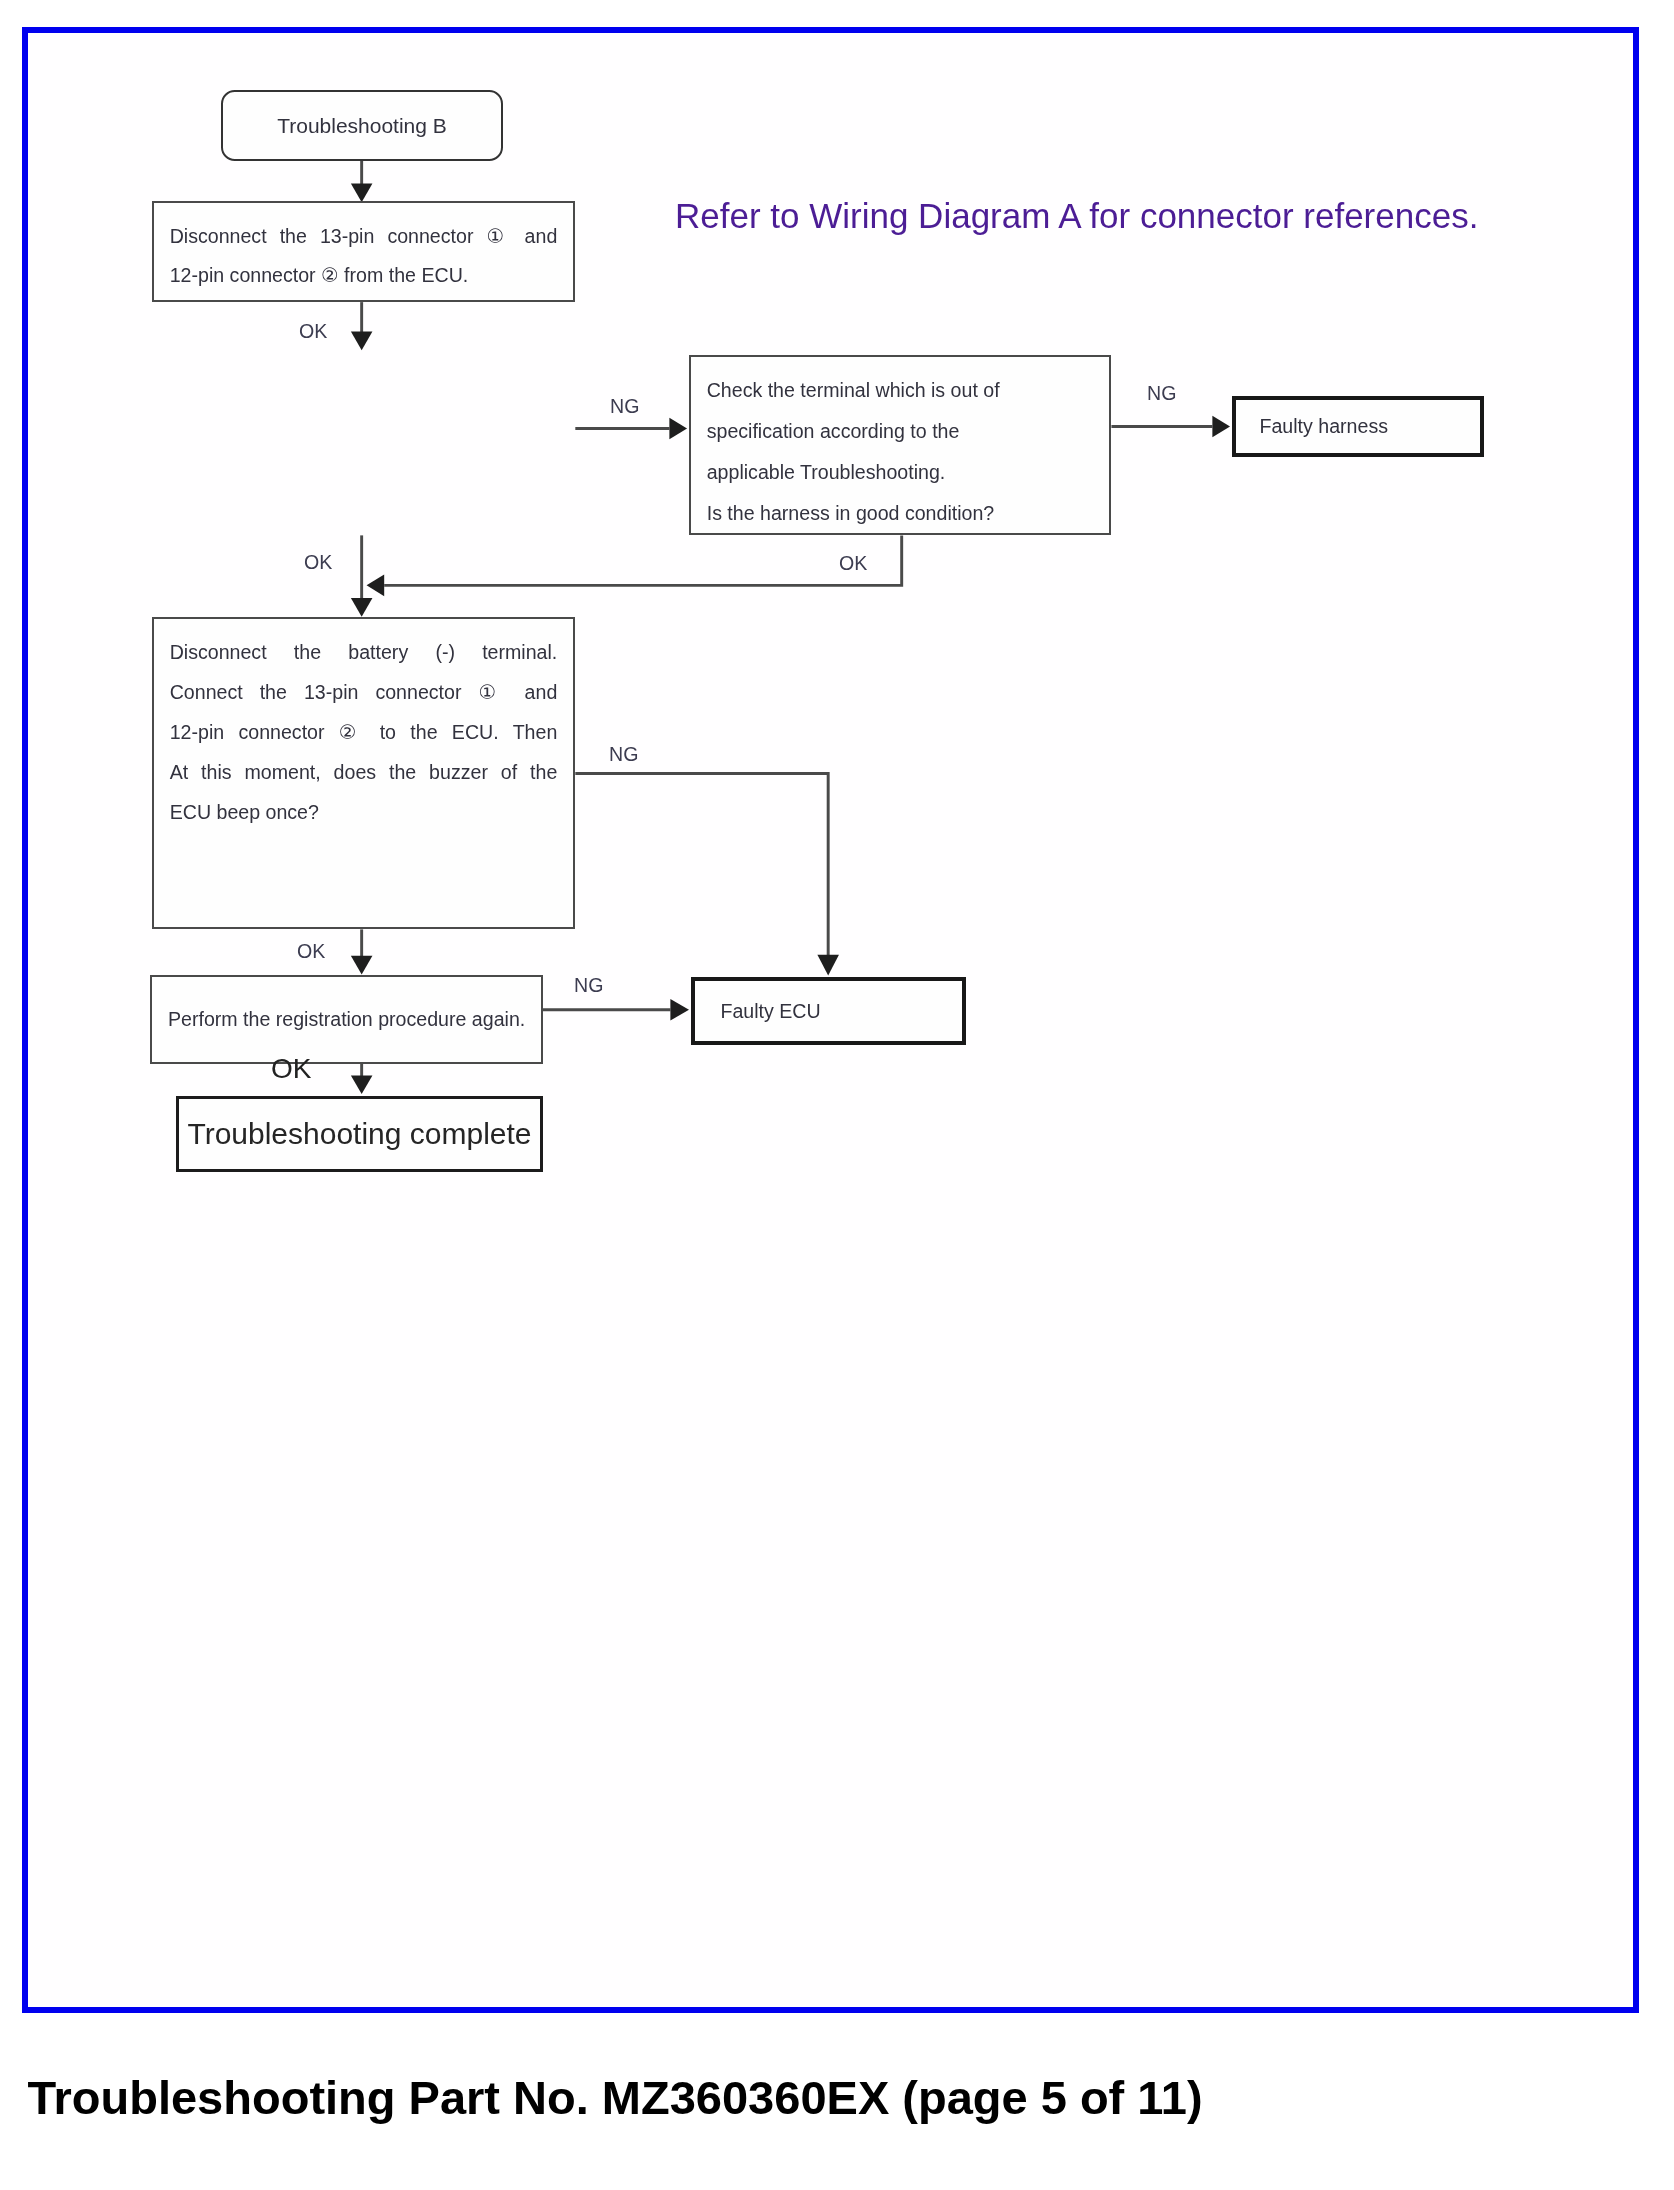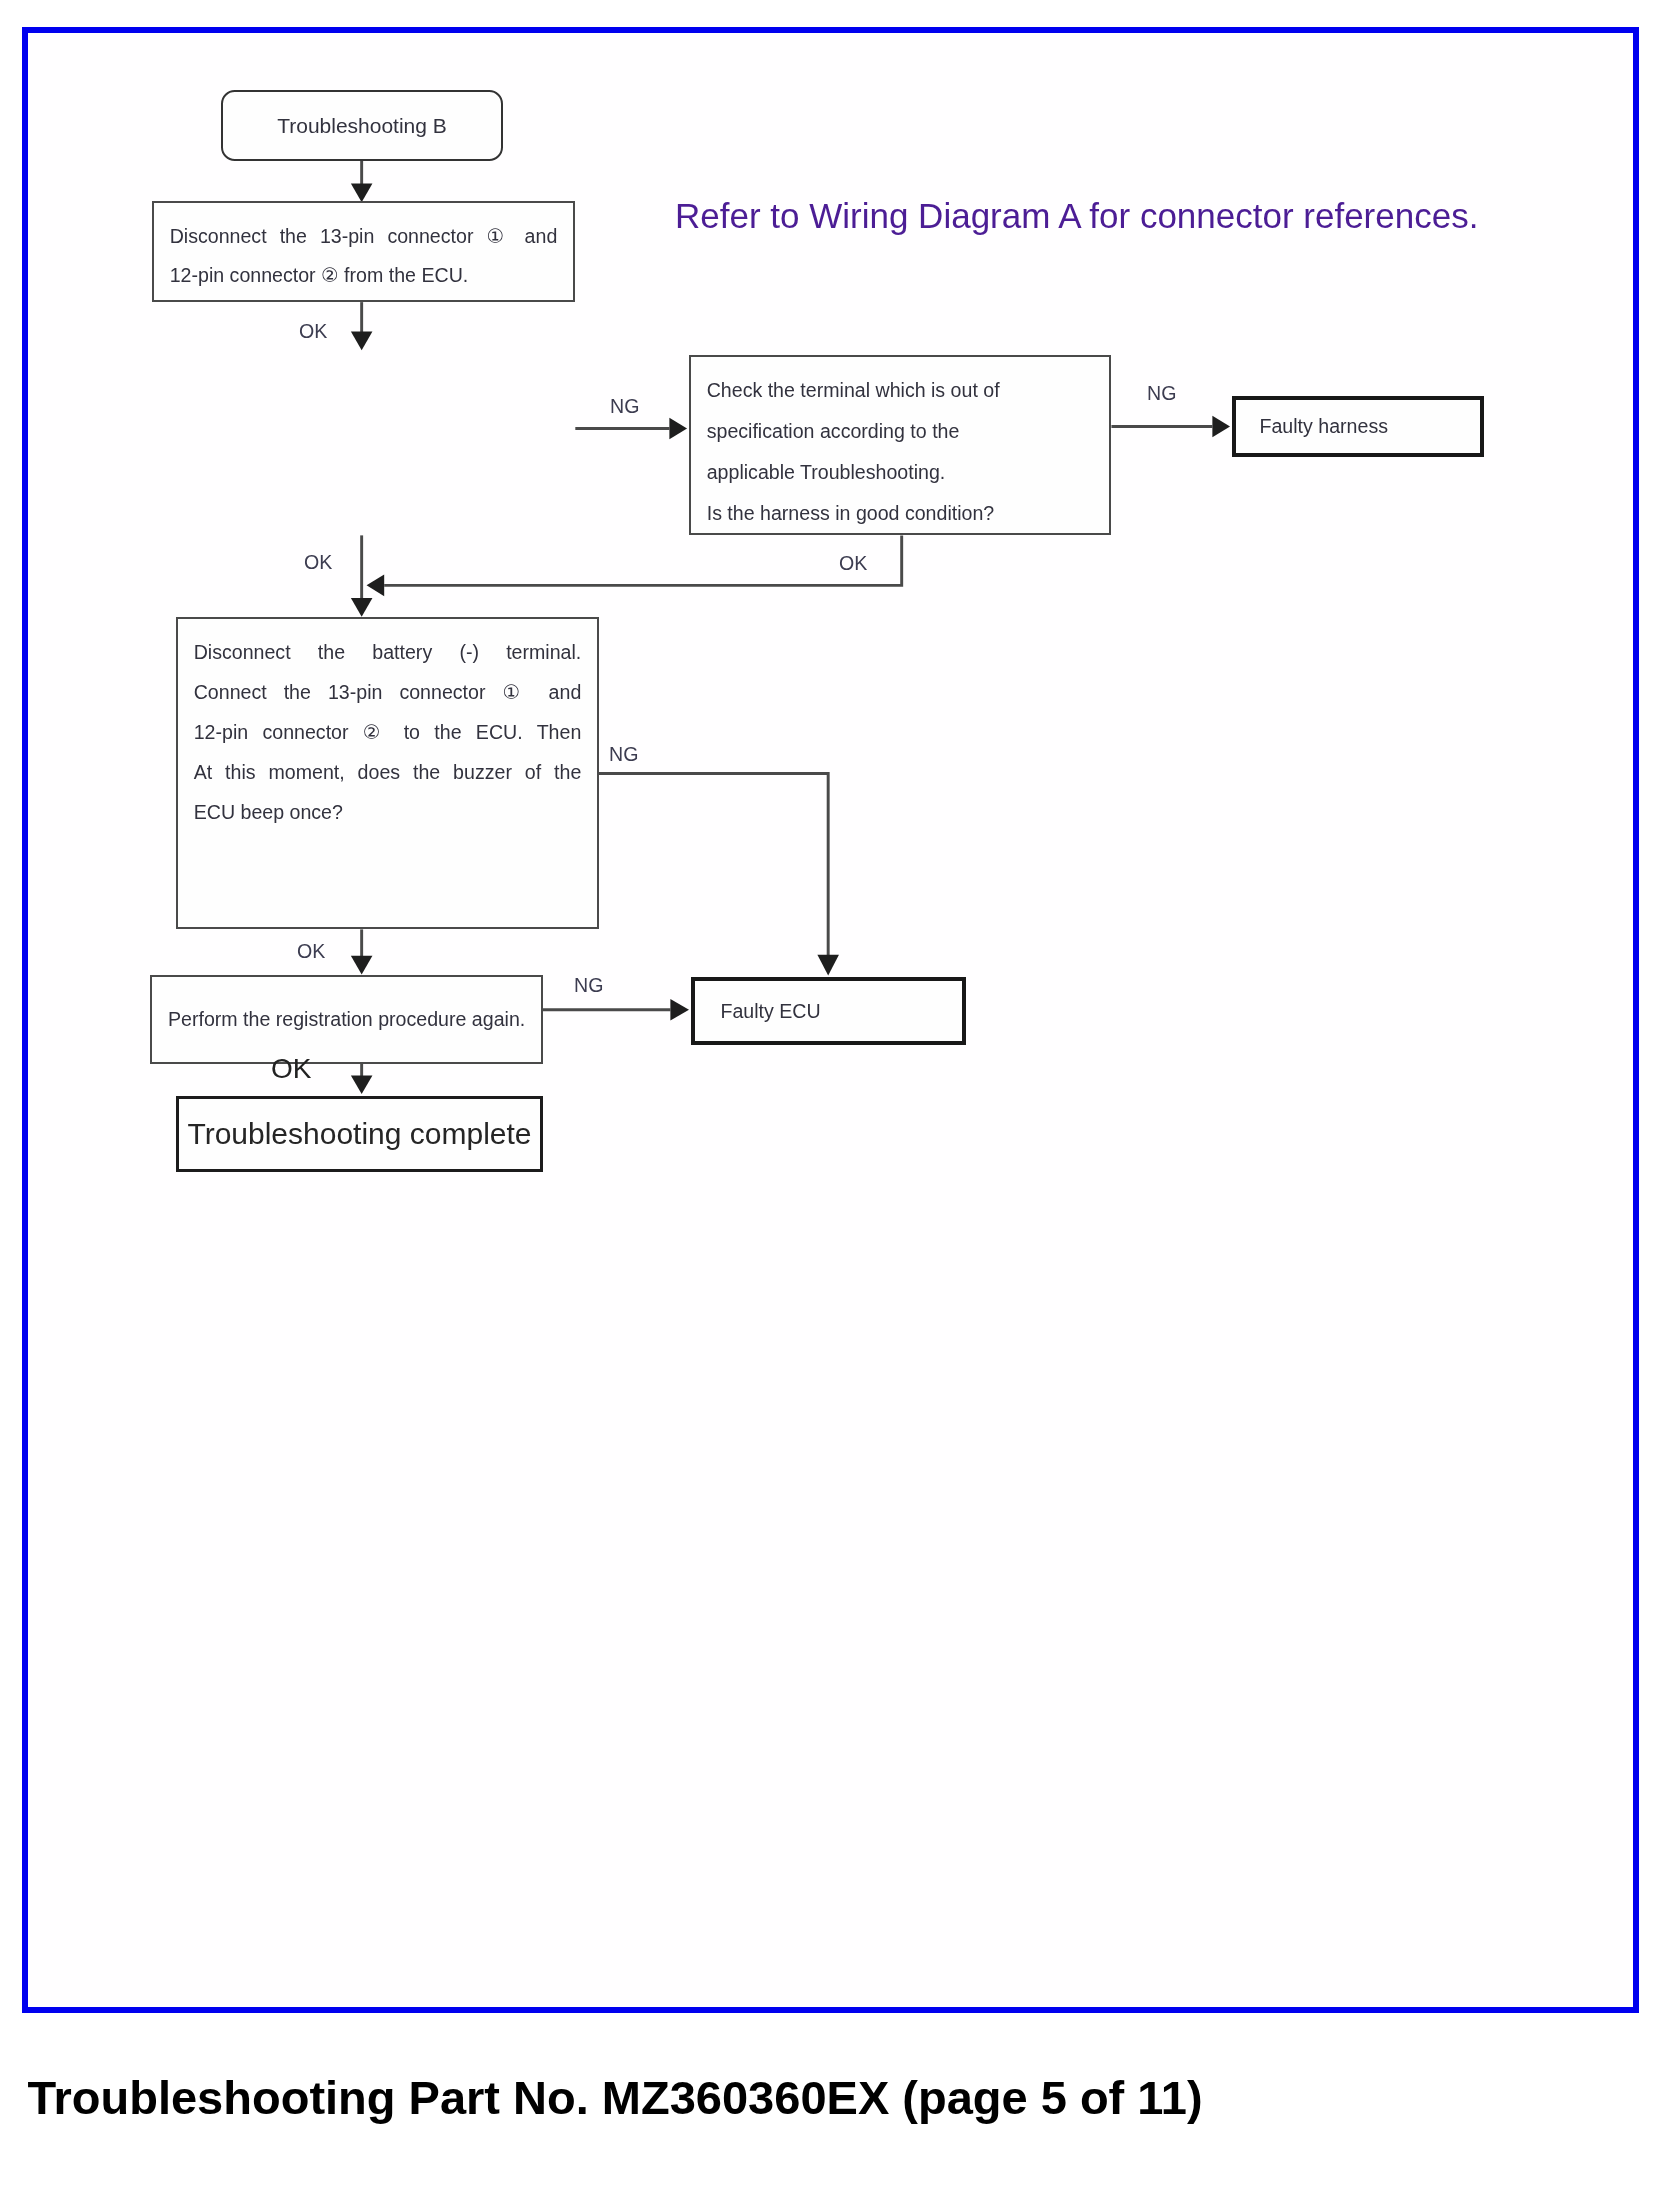--- a/index.html
+++ b/index.html
@@ -80,21 +80,21 @@
     display: flex;
     align-items: center;
     justify-content: center;
     font-size: 30px;
     color: #252525;
   }
   #node-step1 { left: 152px; top: 201px; width: 423px; height: 101px; padding: 13.7px 15.7px 0 15.7px; line-height: 39px; }
   #node-step2 { left: 152px; top: 355px; width: 423px; height: 180px; padding: 12.7px 15.7px 0 15.7px; line-height: 41px; }
   #node-check-harness { left: 689px; top: 355px; width: 422px; height: 180px; padding: 12.7px 15.7px 0 15.7px; line-height: 41px; }
   #node-faulty-harness { left: 1232px; top: 396px; width: 252px; height: 61px; padding-left: 23.5px; }
-  #node-step3 { left: 152px; top: 617px; width: 423px; height: 312px; padding: 12.7px 15.7px 0 15.7px; line-height: 40px; margin-left: 24px; }
+  #node-step3 { left: 152px; top: 617px; width: 423px; height: 312px; padding: 12.7px 15.7px 0 15.7px; line-height: 40px; }
   #node-step4 { left: 150px; top: 975px; width: 393px; height: 89px; padding-left: 16px; }
   #node-faulty-ecu { left: 691px; top: 977px; width: 275px; height: 68px; padding-left: 25.5px; }
   #node-start { left: 221px; top: 90px; width: 282px; height: 71px; }
   #node-complete { left: 176px; top: 1096px; width: 367px; height: 76px; }
   .lbl {
     position: absolute;
     font-size: 19.6px;
     color: #3c3c50;
     white-space: nowrap;
   }

